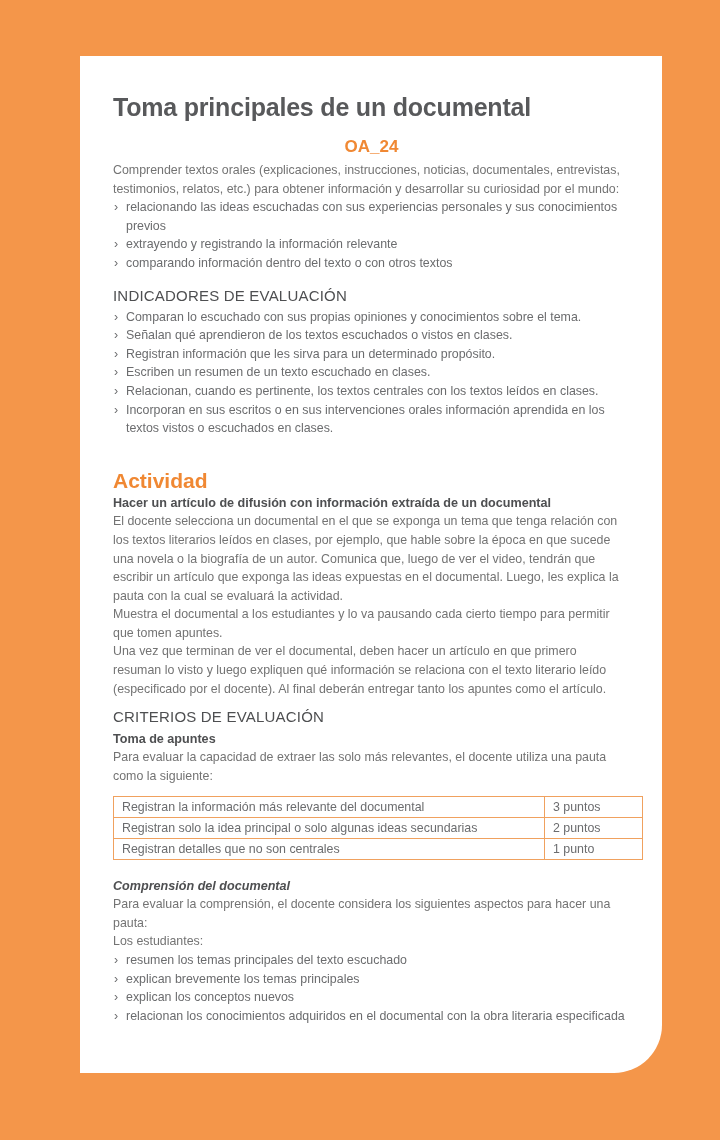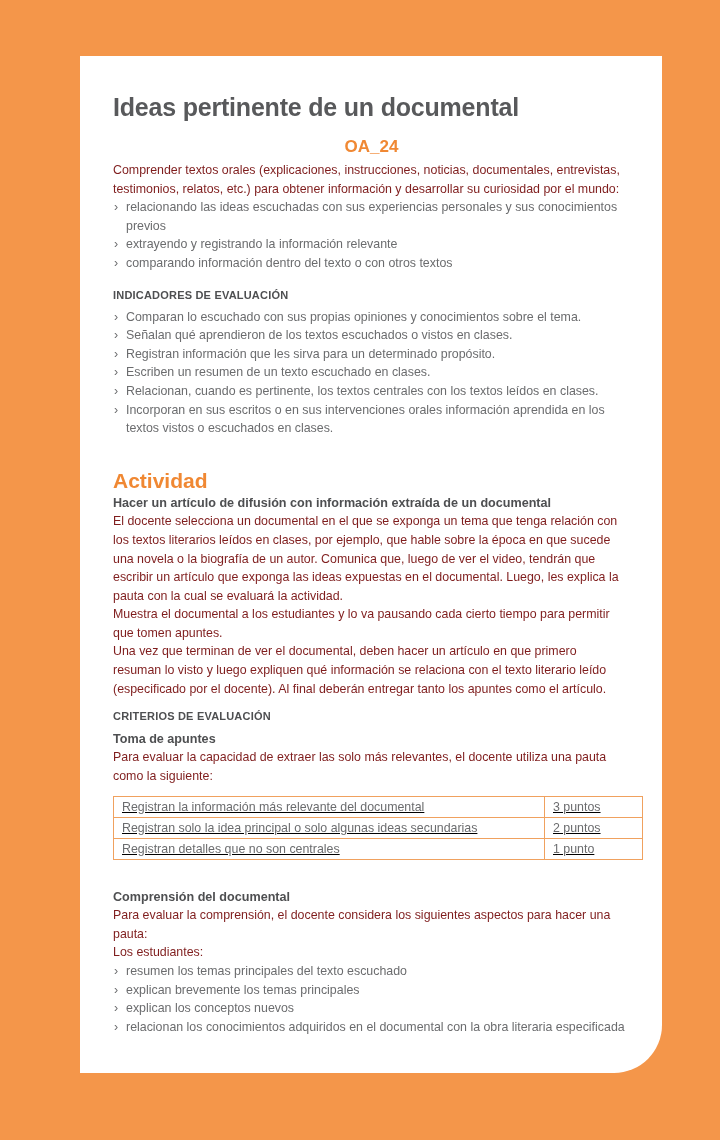--- a/index.html
+++ b/index.html
@@ -22,62 +22,62 @@
   .ml{white-space:pre-line;}
   h1.title{
     margin:0;font-size:25px;line-height:26px;
     font-weight:bold;color:#58595B;letter-spacing:-0.2px;
   }
   .oa-heading{
     margin:18px 0 0;font-size:17px;line-height:18px;
     font-weight:bold;color:#F08833;text-align:center;
   }
   .body-text{
-    margin:0;font-size:12.4px;line-height:18.6px;color:#7f1d1d;
+    margin:0;font-size:12.4px;line-height:18.6px;color:#737373;
   }
   .intro{margin-top:5px;}
   ul.blist{list-style:none;margin:0;padding:0;}
   ul.blist li{
     position:relative;padding-left:13px;
     font-size:12.4px;line-height:18.6px;color:#6B6C6E;
   }
   ul.blist .mk{position:absolute;left:1px;top:0;}
   .sechead{
-    margin:16px 0 0;font-size:11px;line-height:13.5px;
-    font-weight:bold;color:#4E4F51;letter-spacing:0.2px;
+    margin:16px 0 0;font-size:15px;line-height:13.5px;
+    font-weight:normal;color:#4E4F51;letter-spacing:0.2px;
   }
   .sechead.criterios{margin-top:12px;}
   ul.blist.ind{margin-top:5.5px;}
   .act-heading{
     margin:32px 0 0;font-size:21px;line-height:22px;
     font-weight:bold;color:#F08833;
   }
   .subtitle{
     margin:2px 0 0;font-size:12.6px;line-height:18.6px;
     font-weight:bold;color:#4E4F51;
   }
-  .subtitle.spaced{margin-top:28px;}
+  .subtitle.spaced{margin-top:17px;font-style:italic;}
   .subtitle.toma{margin-top:6px;}
   table.eval{
-    margin-top:10px;border-collapse:collapse;width:530px;text-decoration:underline;
+    margin-top:10px;border-collapse:collapse;width:530px;
   }
   table.eval td{
     border:1px solid #F0A15E;
     height:20px;padding:0 8px;
     font-size:12.4px;color:#6B6C6E;
     vertical-align:middle;text-align:left;
   }
   table.eval td.pts{width:81px;}
 </style>
 </head>
 <body>
 
 <div class="card">
 
-  <h1 class="title">Ideas pertinente de un documental</h1>
+  <h1 class="title">Toma principales de un documental</h1>
 
   <h2 class="oa-heading">OA_24</h2>
   <p class="body-text intro ml">Comprender textos orales (explicaciones, instrucciones, noticias, documentales, entrevistas,
 testimonios, relatos, etc.) para obtener información y desarrollar su curiosidad por el mundo:</p>
 
   <ul class="blist">
     <li><span class="mk">›</span><span class="ml">relacionando las ideas escuchadas con sus experiencias personales y sus conocimientos
 previos</span></li>
     <li><span class="mk">›</span><span class="ml">extrayendo y registrando la información relevante</span></li>
     <li><span class="mk">›</span><span class="ml">comparando información dentro del texto o con otros textos</span></li>

